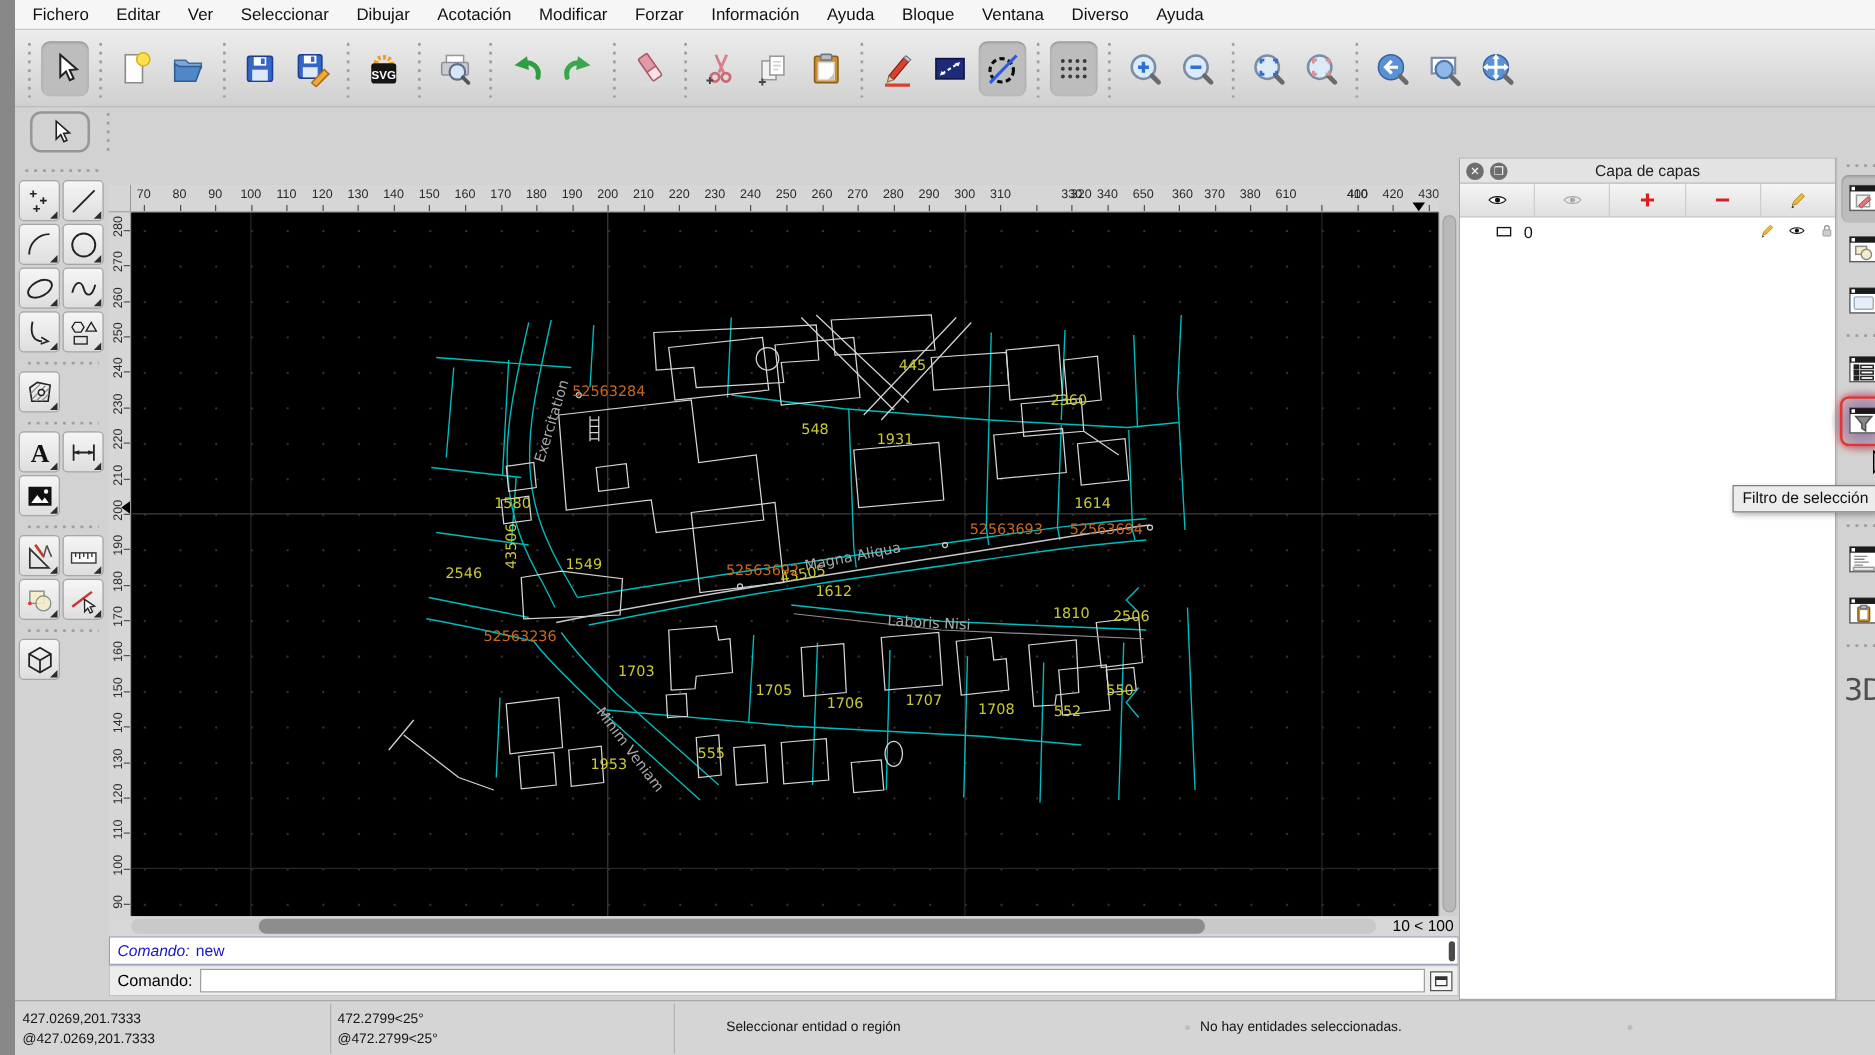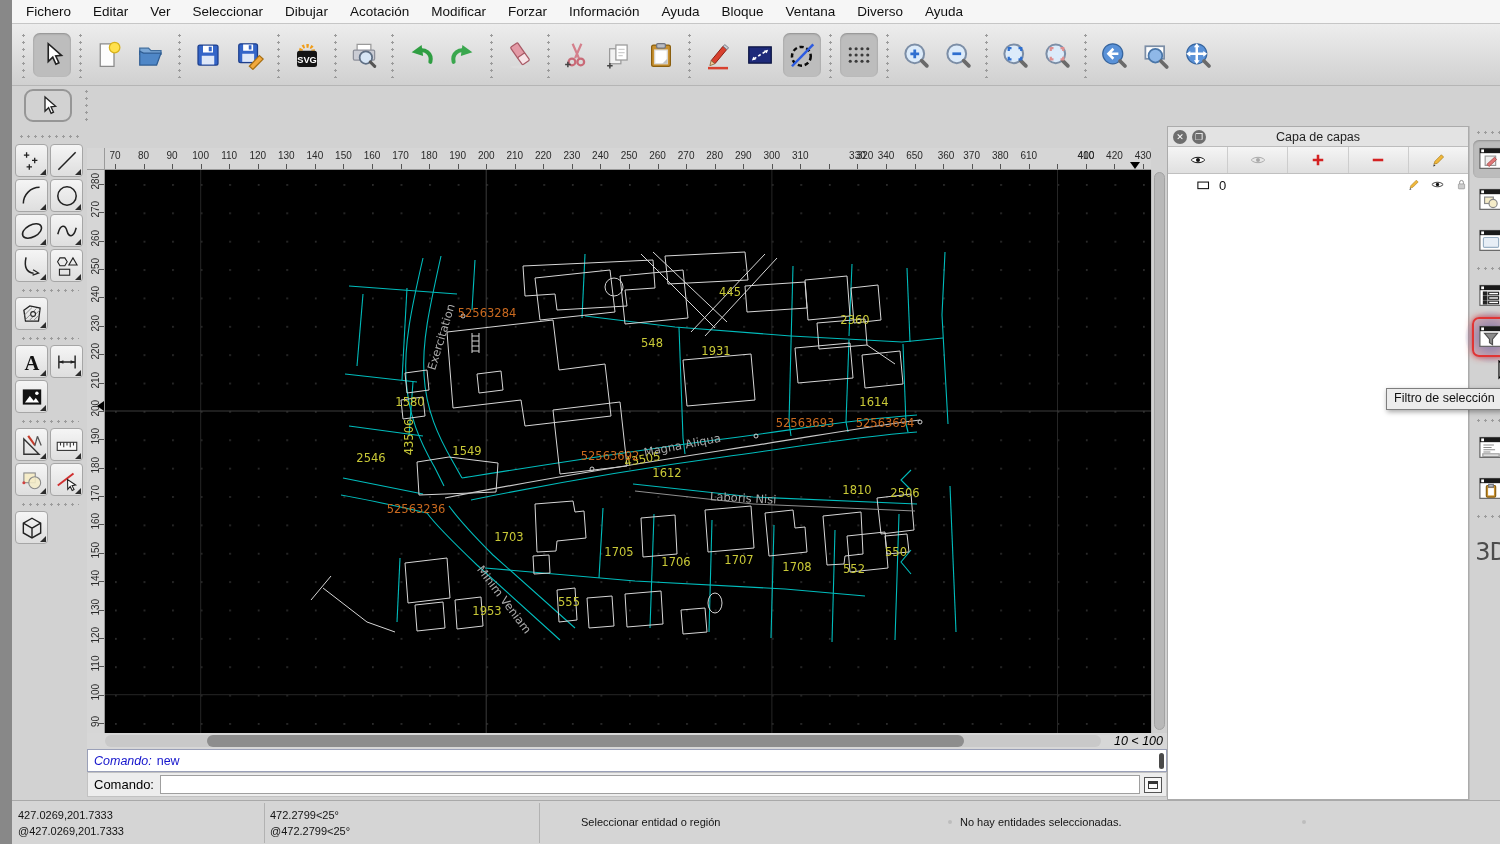--- a/index.html
+++ b/index.html
@@ -75,21 +75,21 @@
   .corner-box { position:absolute; left:0; top:22px; width:18px; height:22px; background:#d6d6d6;
                 border-bottom:1px solid #9a9a9a; border-right:1px solid #9a9a9a; }
   .canvas { position:absolute; left:18px; top:44px; width:1046px; height:563px; background:#000; overflow:hidden; }
   .vscroll { position:absolute; left:1064px; top:44px; width:16px; height:563px; background:#d0d0d0;
              border-left:1px solid #bdbdbd; }
   .vscroll .thumb { position:absolute; left:2px; top:2px; width:11px; height:558px; border-radius:6px;
                     background:#b8b8b8; border:1px solid #a2a2a2; }
   .hscroll { position:absolute; left:0; top:607px; width:1080px; height:16px; background:#d7d7d7; }
   .hscroll .track { position:absolute; left:18px; top:2px; width:996px; height:12px; border-radius:6px; background:#c9c9c9; }
   .hscroll .thumb { position:absolute; left:120px; top:2px; width:757px; height:12px; border-radius:6px; background:#8d8d8d; }
-  .zoom-indicator { position:absolute; right:4px; top:1px; font-size:12.5px; color:#000;font-style:italic; }
+  .zoom-indicator { position:absolute; right:4px; top:1px; font-size:12.5px; color:#000; }
   .history { position:absolute; left:0; top:623px; width:1080px; height:23px; background:#fff;
              border:1px solid #9aa0b8; display:flex; align-items:center; font-size:12.5px; }
   .history .lbl { color:#1515cc; font-style:italic; margin-left:6px; }
   .history .val { color:#1515cc; margin-left:5px; }
   .history .vthumb { position:absolute; right:2px; top:3px; width:5px; height:16px; border-radius:3px; background:#4a4a4a; }
   .input-row { position:absolute; left:0; top:646px; width:1080px; height:25px; background:#ededed;
                border:1px solid #c2c2c2; display:flex; align-items:center; }
   .input-row .lbl { font-size:13px; margin:0 6px; color:#000; }
   .input-row input { flex:1; height:19px; border:1px solid #9f9f9f; background:#fff;
                      font-family:"Liberation Sans",sans-serif; font-size:12px; padding:0 4px; outline:none; }

